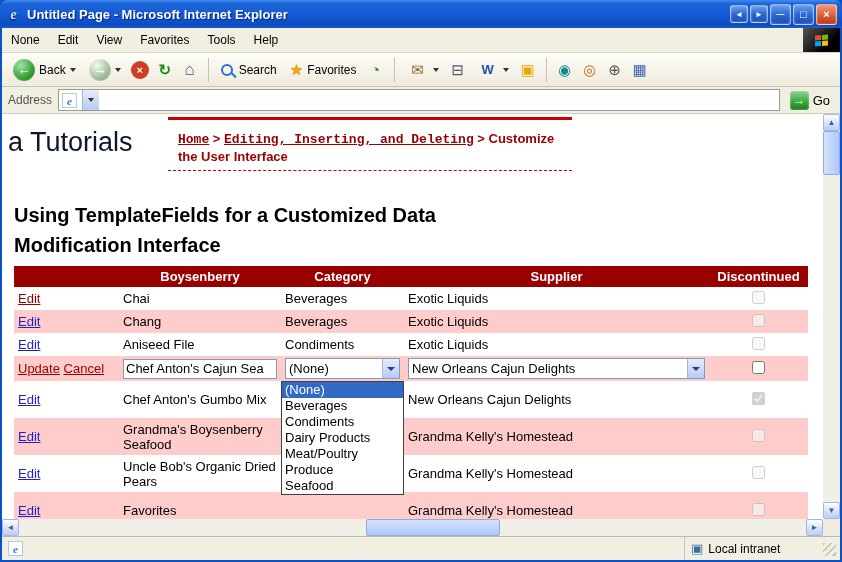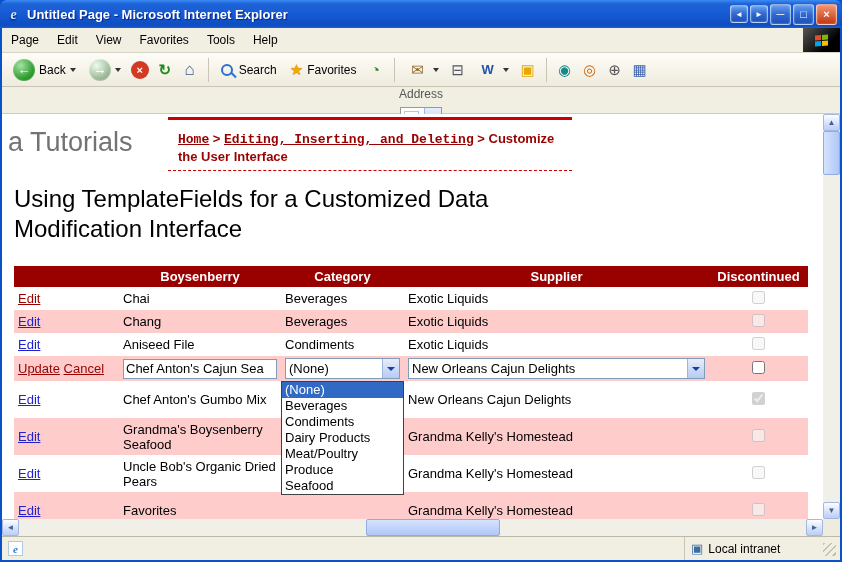--- a/index.html
+++ b/index.html
@@ -59,44 +59,44 @@
   .ico-edit   { color:#2353A8; font-weight:bold; font-size:13px; }
   .ico-msgr   { color:#E8A800; }
   .ico-a1 { color:#108A8A; } .ico-a2 { color:#D06A10; } .ico-a3 { color:#555; } .ico-a4 { color:#3A62B0; }
   .mag { position:relative; width:12px; height:12px; border:2px solid #2A6FD6; border-radius:50%; margin-right:2px; }
   .mag::after { content:""; position:absolute; width:7px; height:2px; background:#2A6FD6;
     right:-6px; bottom:-2px; transform:rotate(45deg); }
   .star { color:#F5A800; text-shadow:0 0 1px #A05E00; font-size:15px; }
 
   
   .addressbar { position:absolute; left:2px; right:2px; top:87px; height:27px; background:#F1EFE2;
-    border-bottom:1px solid #CFCBBB; display:flex; align-items:center; gap:6px; padding:0 6px;flex-direction:column; }
+    border-bottom:1px solid #CFCBBB; display:flex; align-items:center; gap:6px; padding:0 6px; }
   .addr-label { font-size:12px; color:#555; }
   .addr-field { flex:1; display:flex; align-items:center; height:22px; background:#fff;
     border:1px solid #9B9A8E; padding-left:3px; }
   .page-ico { width:15px; height:15px; border:1px solid #AFC9E8; background:#fff; color:#2B7CD3;
     font:bold italic 11px/14px "Liberation Serif", serif; text-align:center; margin-right:5px; }
   .addr-input { flex:1; border:none; outline:none; font-size:12.5px; font-family:inherit; color:#000; background:transparent; }
   .addr-drop { width:17px; height:20px; background:linear-gradient(180deg,#E7EDFB,#B6CBF5);
     border-left:1px solid #9EB6E4; display:flex; align-items:center; justify-content:center; }
   .go-btn { display:flex; align-items:center; gap:4px; padding:0 4px; cursor:default; }
   .go-ico { width:19px; height:19px; border-radius:3px; color:#fff; font-weight:bold; font-size:12px;
     display:flex; align-items:center; justify-content:center;
     background:linear-gradient(180deg,#8FD08F,#2F9E2F 70%,#1D7A23); box-shadow:inset 0 0 2px rgba(255,255,255,.6); }
-  .go-label { font-size:16px; color:#000; }
+  .go-label { font-size:13px; color:#000; }
 
   
   .content { position:absolute; left:2px; top:114px; width:821px; height:405px; background:#fff; overflow:hidden; }
   .red-rule { position:absolute; left:166px; top:3px; width:404px; height:3px; background:#CC0000; }
-  .site-title { position:absolute; left:6px; top:13px; font-size:27px; color:#737373; white-space:nowrap; }
+  .site-title { position:absolute; left:6px; top:13px; font-size:27px; color:#0f172a; white-space:nowrap; }
   .crumbs { position:absolute; left:176px; top:16px; width:396px; font-size:13px; font-weight:bold;
     color:#990000; line-height:17px; }
   .crumbs a { color:#990000; text-decoration:underline; cursor:pointer;font-family:Liberation Mono, monospace; }
   .dashed-rule { position:absolute; left:166px; top:56px; width:404px; border-top:1px dashed #CC0000; }
-  .h1 { position:absolute; left:12px; top:70px; width:540px; font-size:24px; font-weight:normal;
+  .h1 { position:absolute; left:12px; top:86px; width:540px; font-size:20px; font-weight:bold;
     line-height:30px; color:#000; }
 
   
   .grid { position:absolute; left:12px; top:152px; width:794px; border-collapse:collapse; }
   .grid th { background:#990000; color:#fff; font-size:13px; font-weight:bold; height:21px;
     text-align:center; padding:0 4px; }
   .grid td { font-size:13px; color:#000; padding:1px 4px; vertical-align:middle; }
   tr.r-s td { height:23px; } tr.r-e td { height:25px; } tr.r-t td { height:37px; }
   tr.pink td { background:#FFCCCC; }
   a.lnk { text-decoration:underline; cursor:pointer; }
@@ -154,21 +154,21 @@
     <div class="caps">
       <span class="cap-btn small">◄</span>
       <span class="cap-btn small">►</span>
       <span class="cap-btn">─</span>
       <span class="cap-btn">□</span>
       <span class="cap-btn close">×</span>
     </div>
   </div>
 
   <div class="menubar">
-    <span class="menu-item">Page</span>
+    <span class="menu-item">None</span>
     <span class="menu-item">Edit</span>
     <span class="menu-item">View</span>
     <span class="menu-item">Favorites</span>
     <span class="menu-item">Tools</span>
     <span class="menu-item">Help</span>
     <span class="brand-block">
       <span class="flag">
           <i class="f1"></i>
           <i class="f2"></i>
           <i class="f3"></i>

